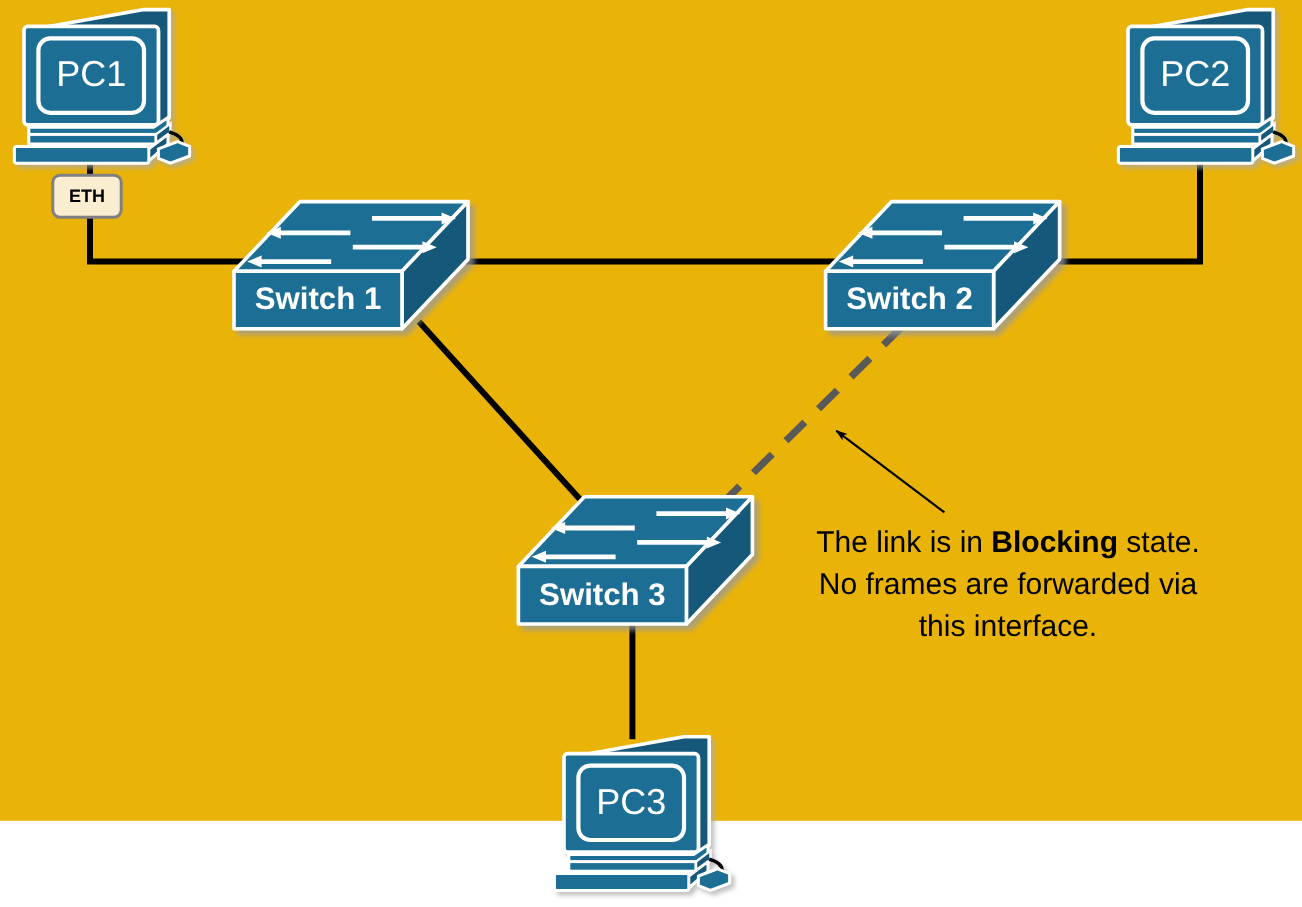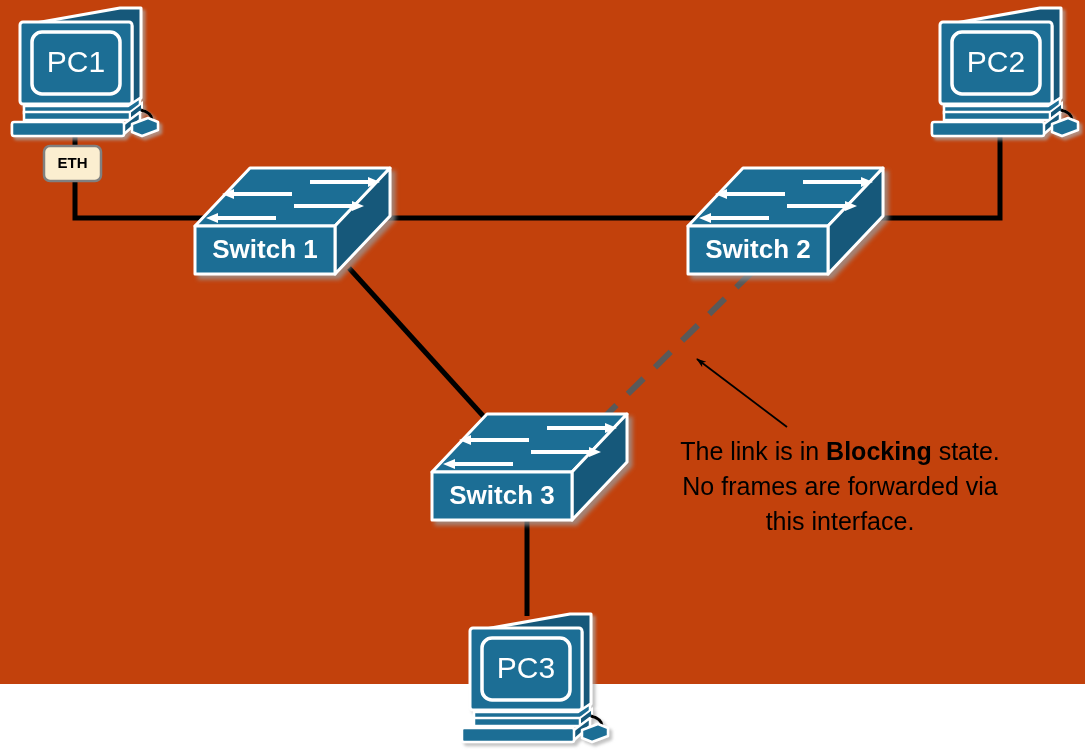--- a/index.html
+++ b/index.html
@@ -10,21 +10,21 @@
   body {
     width: 1085px;
     height: 756px;
     font-family: "Liberation Sans", sans-serif;
     overflow: hidden;
   }
   #diagram-root {
     position: relative;
     width: 1085px;
     height: 684px;
-    background: #c2410c;
+    background: #eab308;
   }
   svg#topology {
     display: block;
     width: 1085px;
     height: 756px;
   }
   .pc-label {
     font-family: "Liberation Sans", sans-serif;
     font-size: 30px;
     fill: #ffffff;

